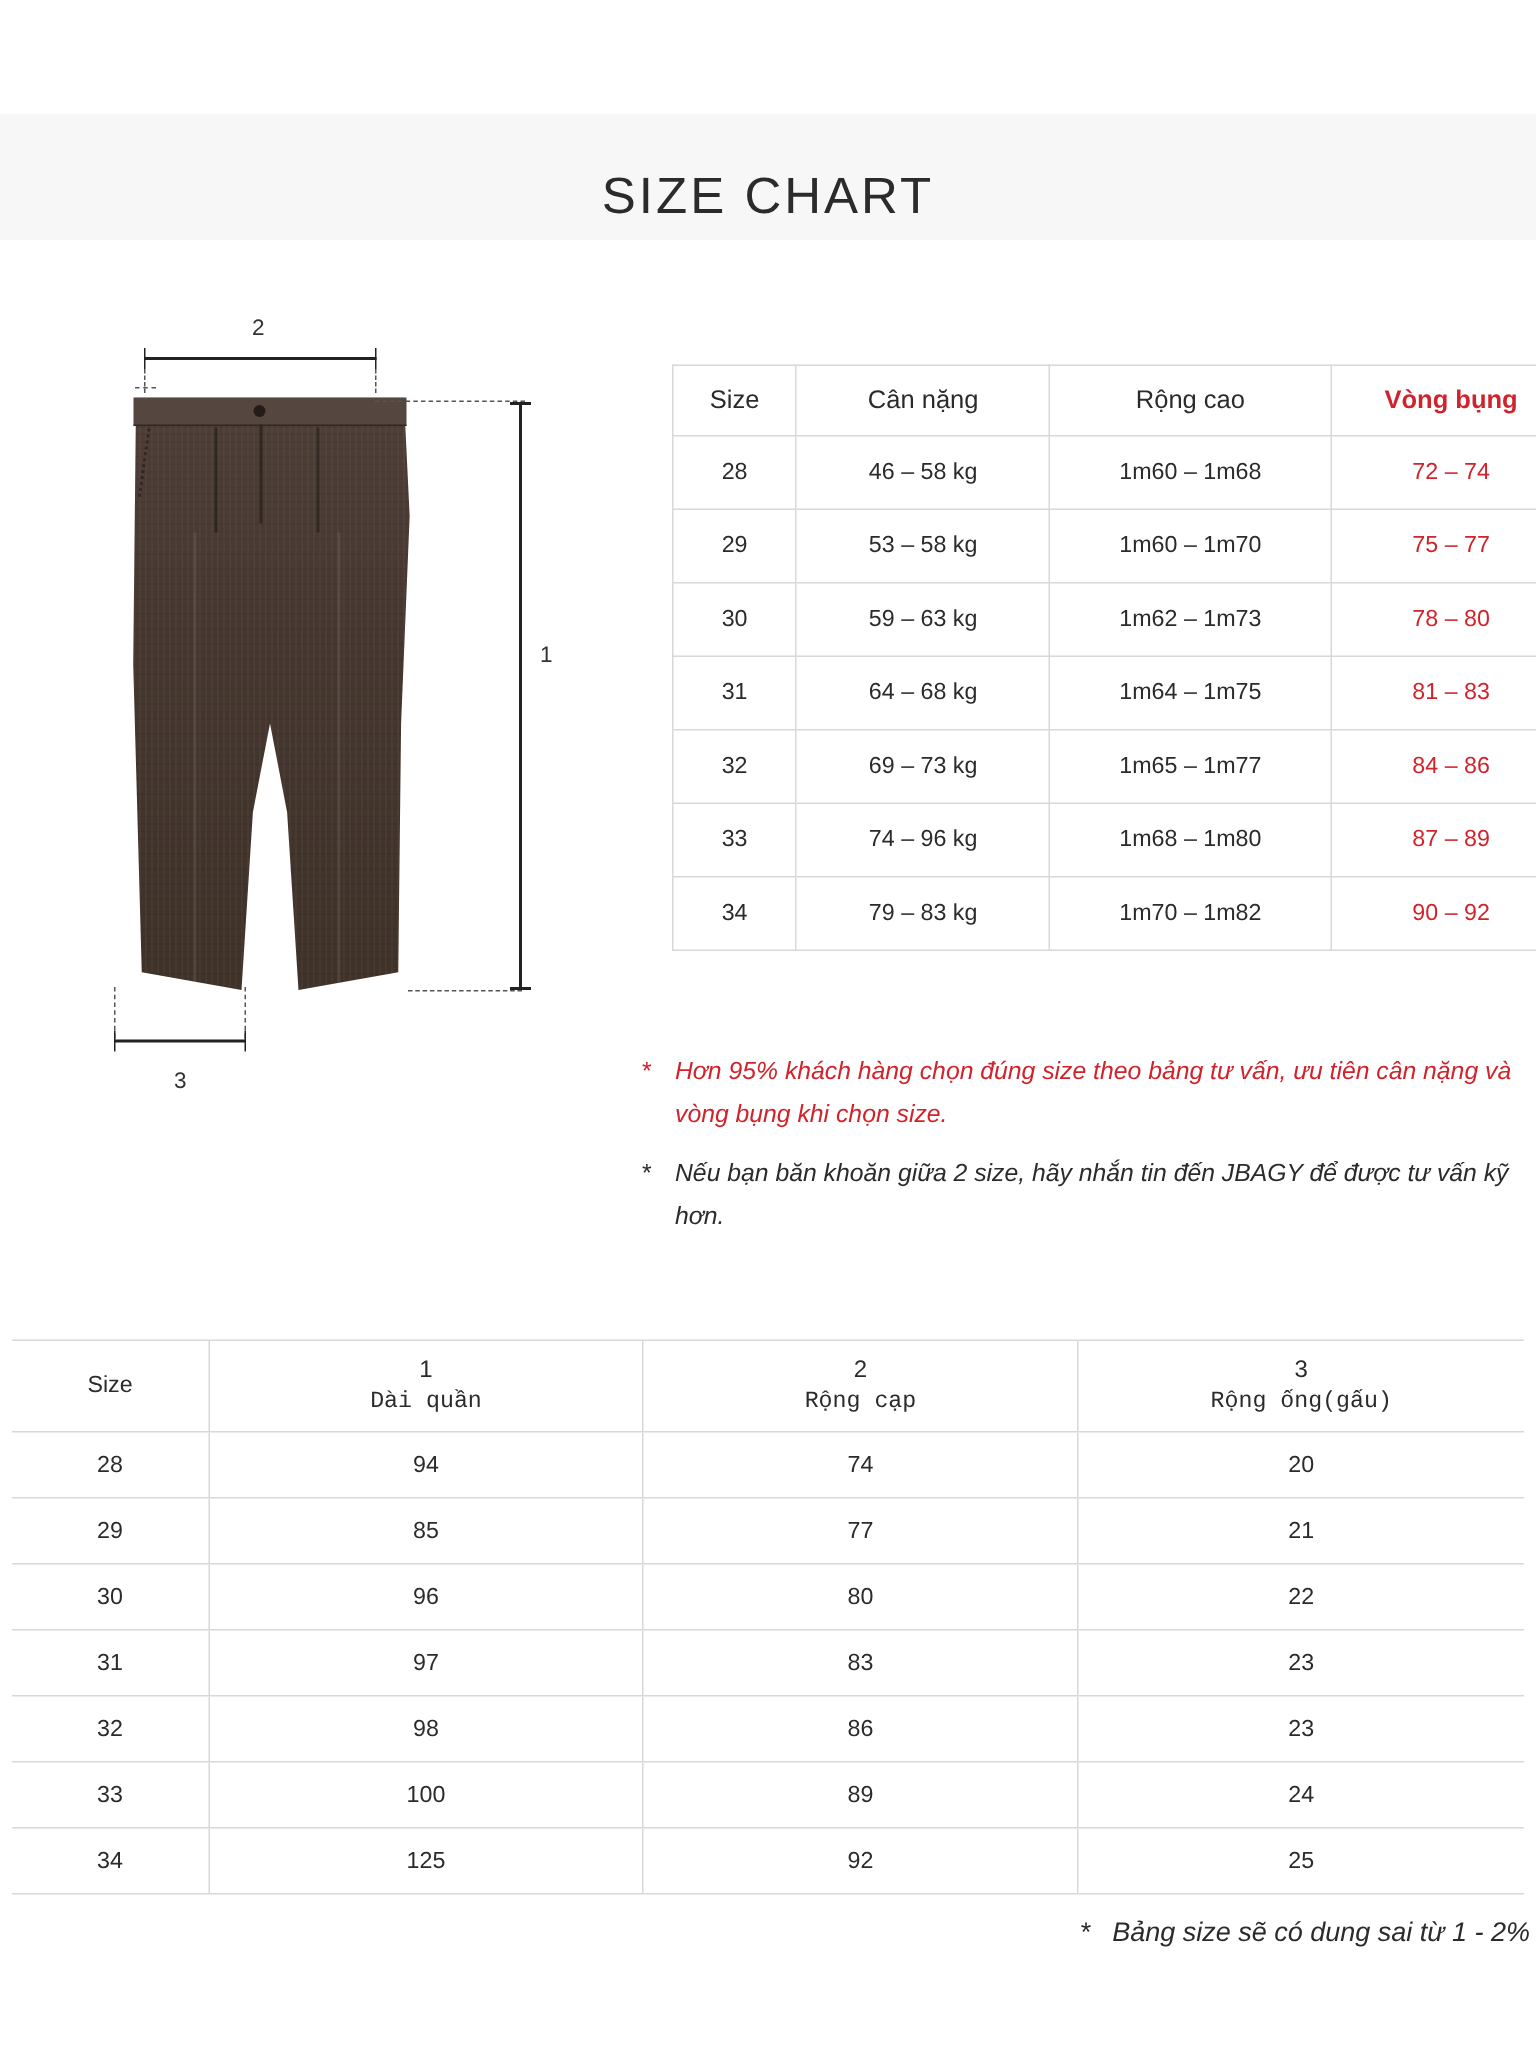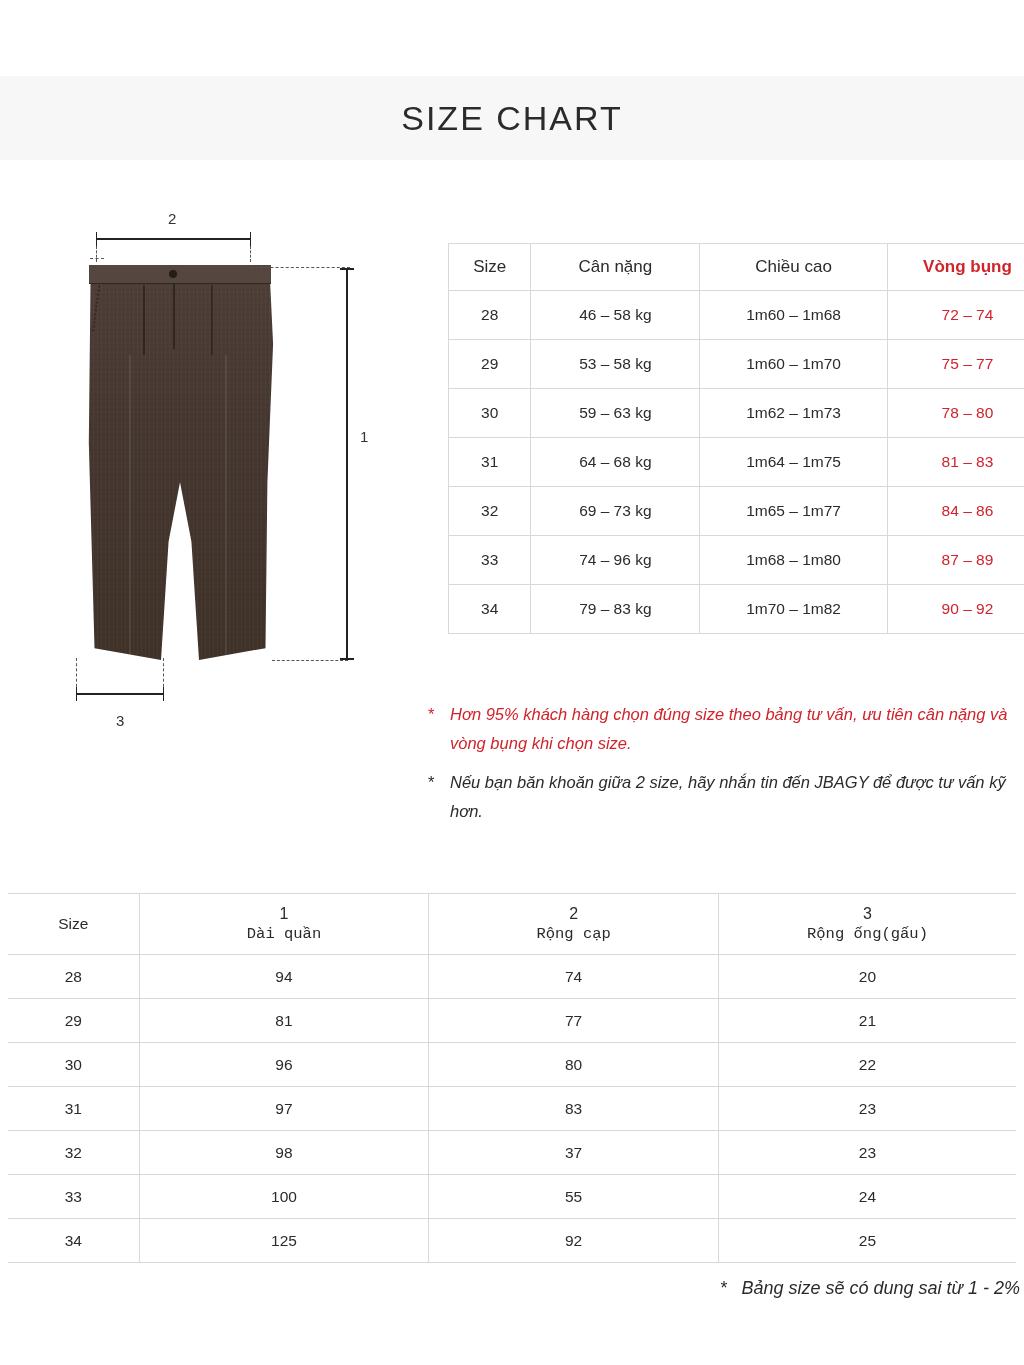--- a/index.html
+++ b/index.html
@@ -20,21 +20,21 @@
   .header-band {
     width: 1024px;
     height: 84px;
     background: #f7f7f7;
     position: absolute;
     top: 76px;
     left: 0;
   }
   .header-title {
     position: absolute;
-    top: 76px;
+    top: 89px;
     left: 0;
     width: 1024px;
     height: 84px;
     display: flex;
     align-items: center;
     justify-content: center;
     font-size: 34px;
     letter-spacing: 2px;
     font-weight: 400;
     color: #2b2b2b;
@@ -265,21 +265,21 @@
   <div class="cap" style="left:36px; top:497px; height:14px;"></div>
   <div class="cap" style="left:123px; top:497px; height:14px;"></div>
   <div class="m-label" style="left:76px; top:522px;">3</div>
 </div>
 
 <table class="table1">
   <thead>
     <tr>
       <th class="col-size">Size</th>
       <th class="col-w">Cân nặng</th>
-      <th class="col-h">Chiều cao</th>
+      <th class="col-h">Rộng cao</th>
       <th class="col-belly">Vòng bụng</th>
     </tr>
   </thead>
   <tbody>
     <tr>
       <td>28</td>
       <td>46 – 58 kg</td>
       <td>1m60 – 1m68</td>
       <td class="belly">72 – 74</td>
     </tr>
@@ -353,46 +353,46 @@
   </thead>
   <tbody>
     <tr>
       <td>28</td>
       <td class="vdiv">94</td>
       <td class="vdiv">74</td>
       <td class="vdiv">20</td>
     </tr>
     <tr>
       <td>29</td>
-      <td class="vdiv">81</td>
+      <td class="vdiv">85</td>
       <td class="vdiv">77</td>
       <td class="vdiv">21</td>
     </tr>
     <tr>
       <td>30</td>
       <td class="vdiv">96</td>
       <td class="vdiv">80</td>
       <td class="vdiv">22</td>
     </tr>
     <tr>
       <td>31</td>
       <td class="vdiv">97</td>
       <td class="vdiv">83</td>
       <td class="vdiv">23</td>
     </tr>
     <tr>
       <td>32</td>
       <td class="vdiv">98</td>
-      <td class="vdiv">37</td>
+      <td class="vdiv">86</td>
       <td class="vdiv">23</td>
     </tr>
     <tr>
       <td>33</td>
       <td class="vdiv">100</td>
-      <td class="vdiv">55</td>
+      <td class="vdiv">89</td>
       <td class="vdiv">24</td>
     </tr>
     <tr>
       <td>34</td>
       <td class="vdiv">125</td>
       <td class="vdiv">92</td>
       <td class="vdiv">25</td>
     </tr>
   </tbody>
 </table>

